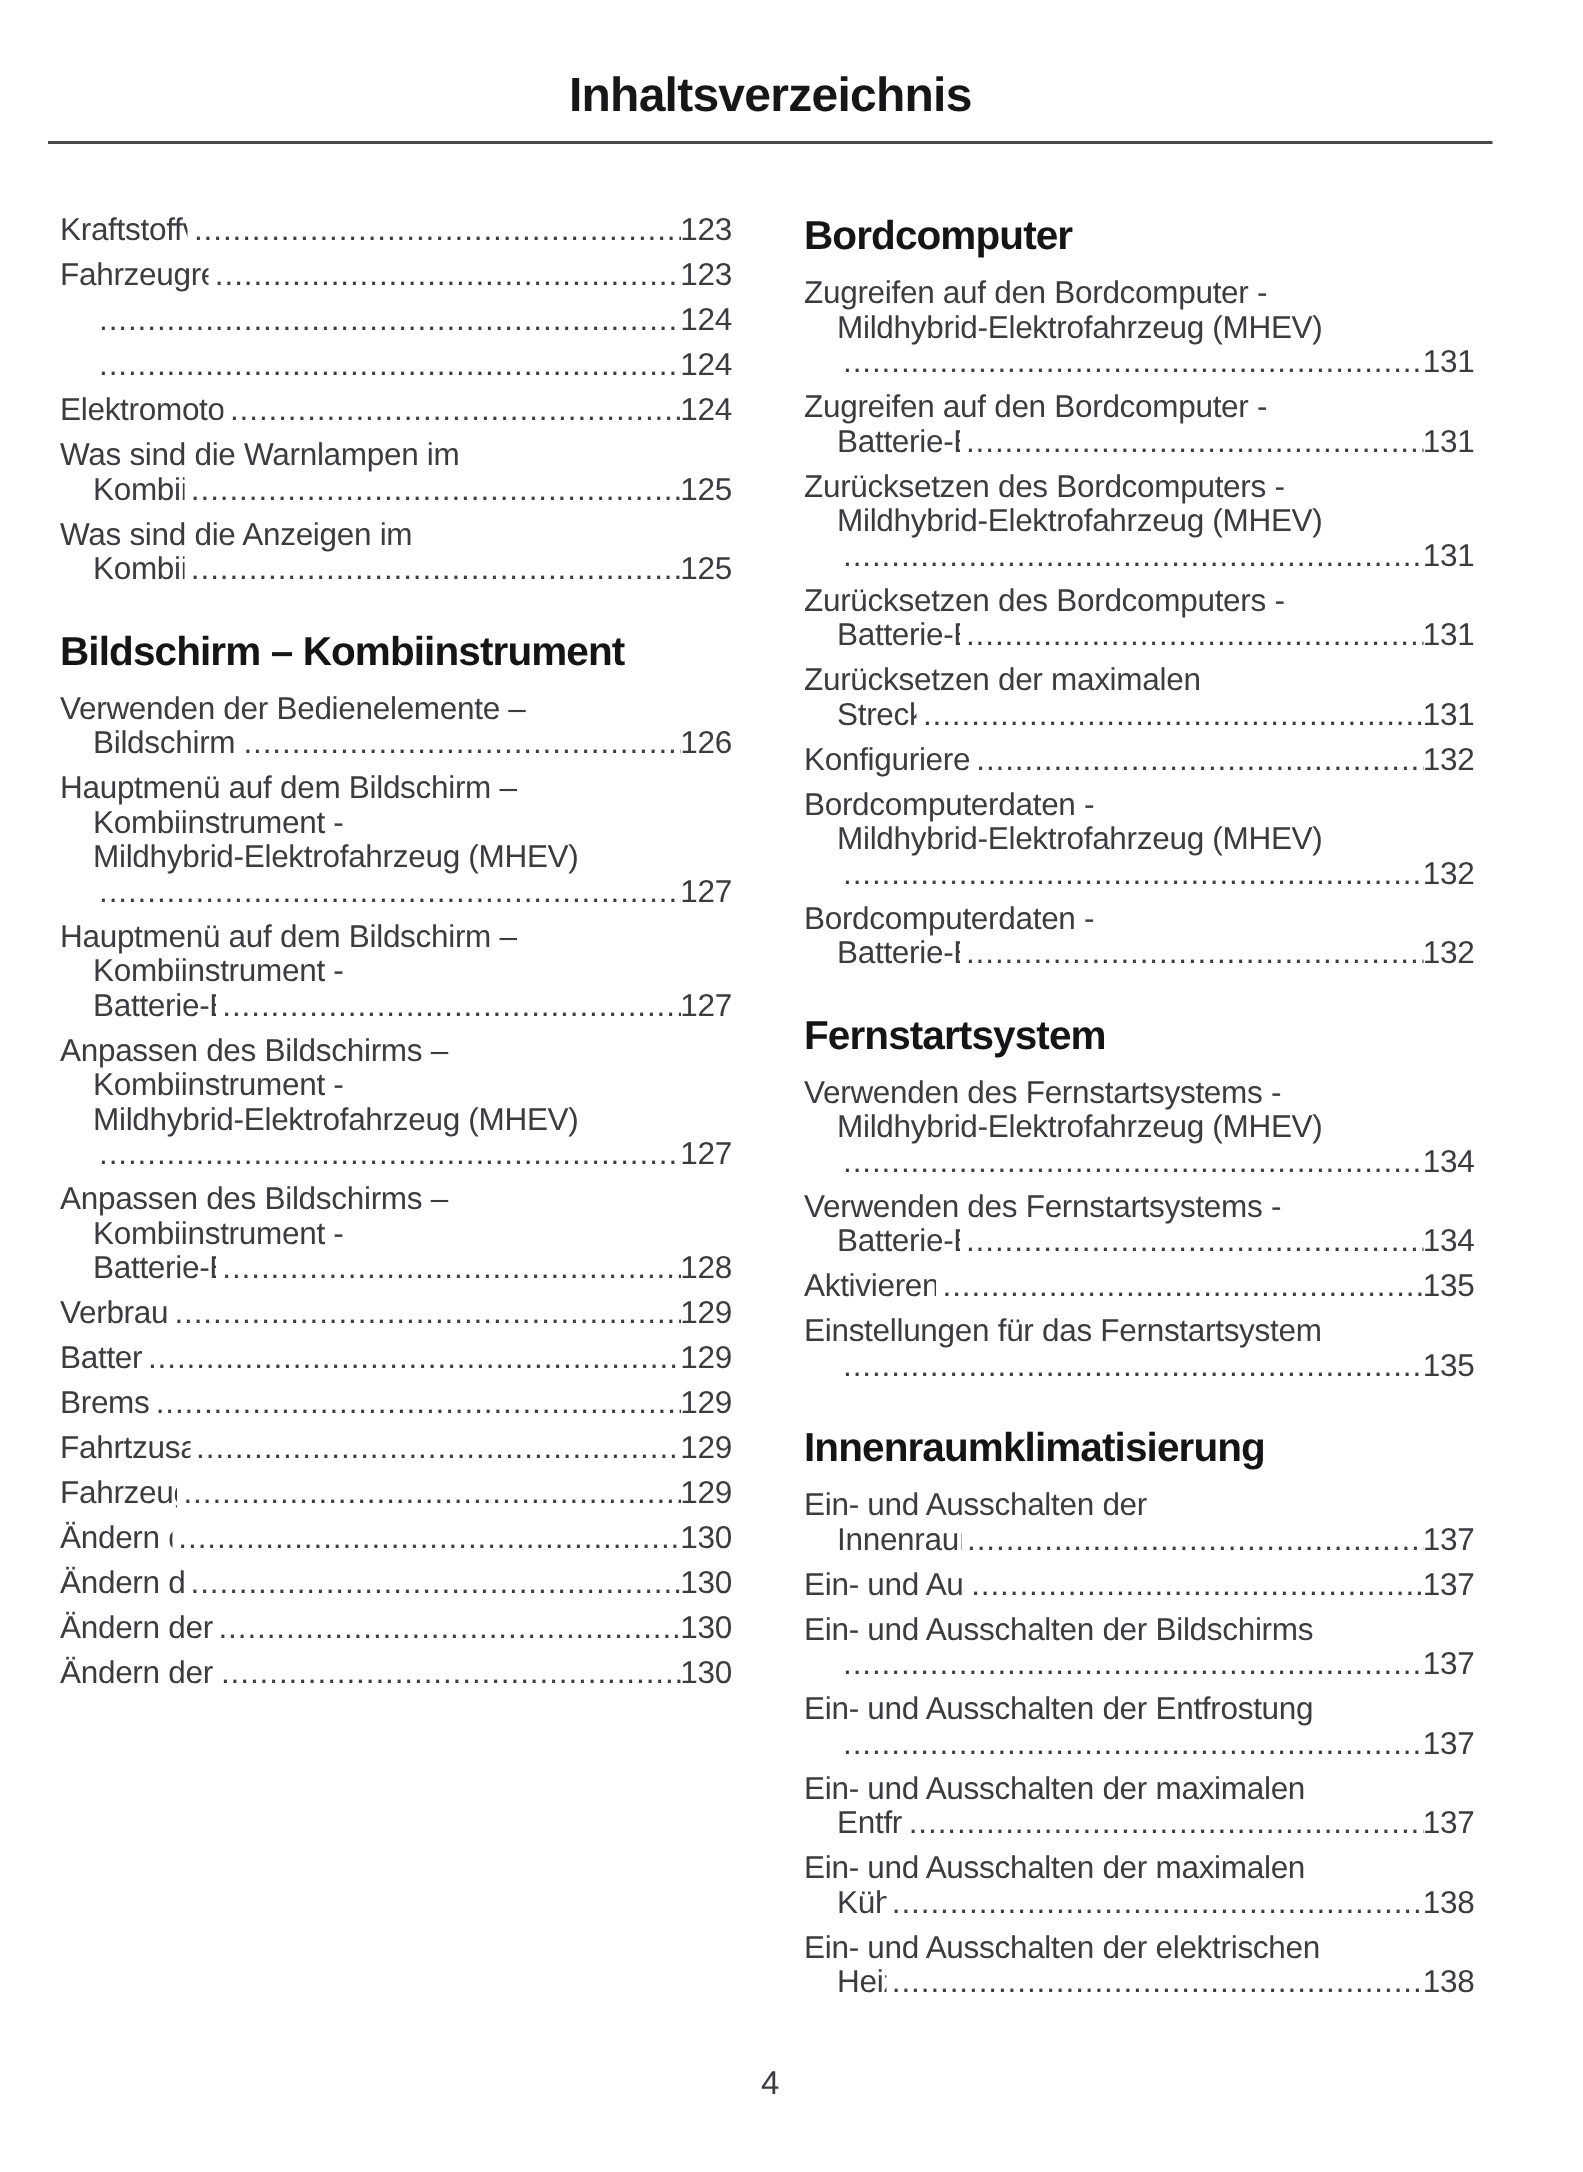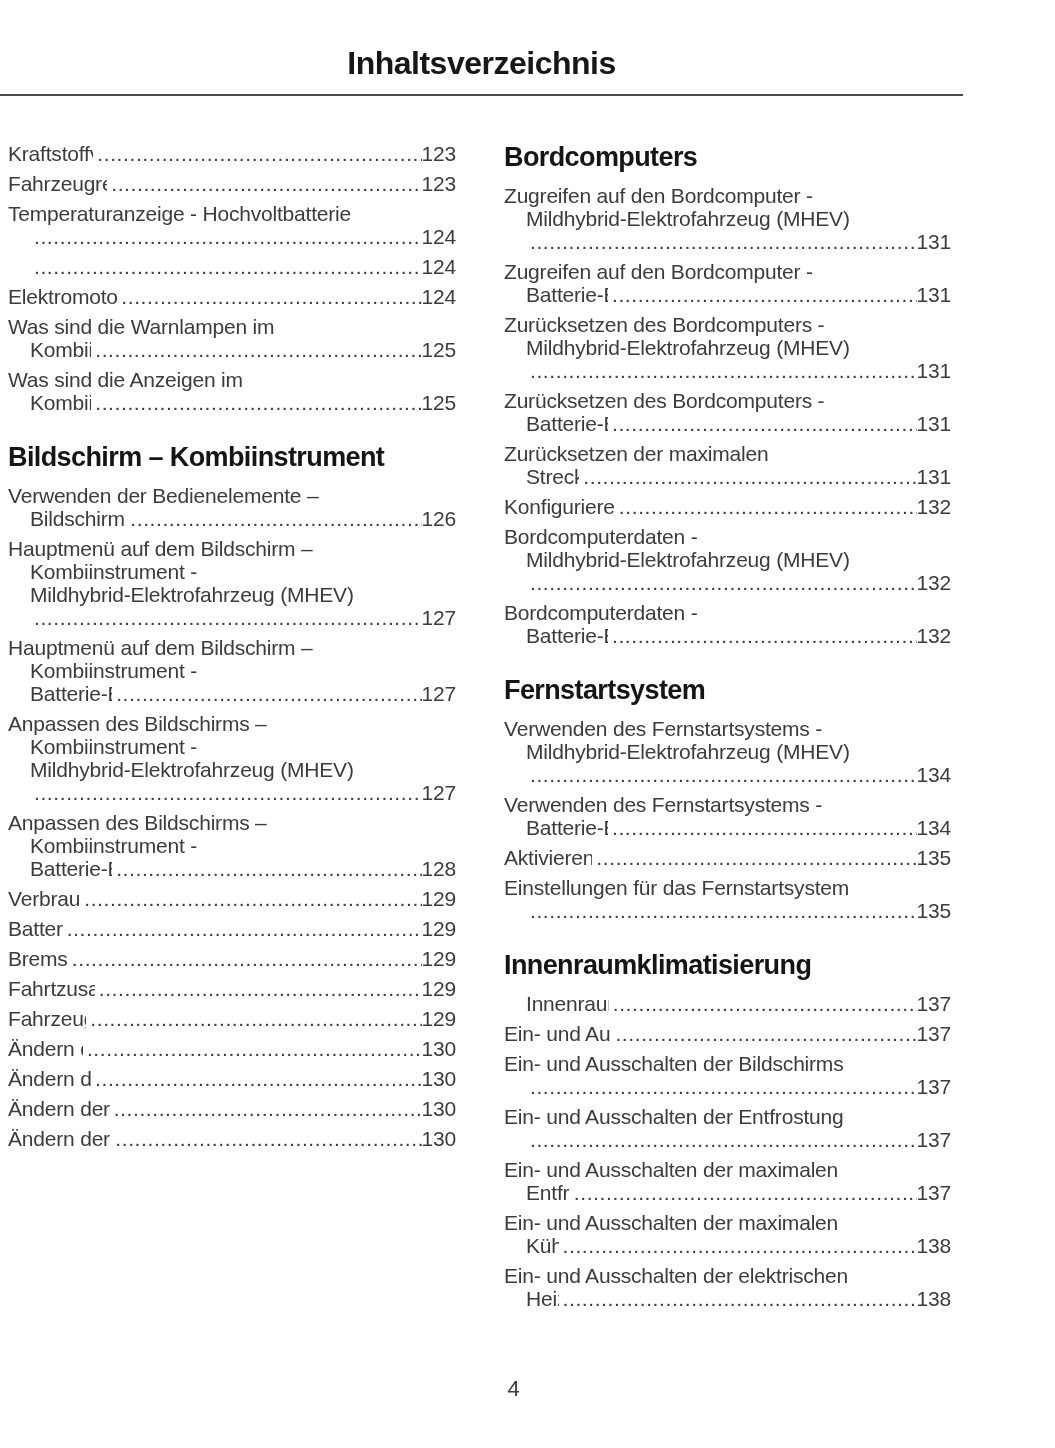--- a/index.html
+++ b/index.html
@@ -10,20 +10,21 @@
   .sheet {
     position: relative;
     width: 1055px;
     height: 1448px;
     background: #ffffff;
     overflow: hidden;
     font-family: "Liberation Sans", sans-serif;
     color: #3b3b40;
   }
   .content {
+    margin-left: 32px;
     width: 963px;
   }
   .doc-title {
     margin: 0;
     padding-top: 46px;
     text-align: center;
     font-size: 32px;
     line-height: 34px;
     font-weight: 800;
     letter-spacing: -0.5px;
@@ -104,21 +105,20 @@
             </div>
           </div>
           <div class="entry">
             <div class="line tail">
               <span class="ltext">Fahrzeugreichweitenanzeige</span>
               <span class="lead"></span>
               <span class="epage">123</span>
             </div>
           </div>
           <div class="entry">
-            <div class="line">Temperaturanzeige - Hochvoltbatterie</div>
             <div class="line cont tail">
               <span class="ltext"></span>
               <span class="lead"></span>
               <span class="epage">124</span>
             </div>
           </div>
           <div class="entry">
             <div class="line cont tail">
               <span class="ltext"></span>
               <span class="lead"></span>
@@ -253,21 +253,21 @@
           </div>
           <div class="entry">
             <div class="line tail">
               <span class="ltext">Ändern der Reifendruckeinheit</span>
               <span class="lead"></span>
               <span class="epage">130</span>
             </div>
           </div>
         </div>
       <div class="col right">
-          <h2 class="heading first">Bordcomputers</h2>
+          <h2 class="heading first">Bordcomputer</h2>
           <div class="entry">
             <div class="line">Zugreifen auf den Bordcomputer -</div>
             <div class="line cont">Mildhybrid-Elektrofahrzeug (MHEV)</div>
             <div class="line cont tail">
               <span class="ltext"></span>
               <span class="lead"></span>
               <span class="epage">131</span>
             </div>
           </div>
           <div class="entry">
@@ -355,20 +355,21 @@
           <div class="entry">
             <div class="line">Einstellungen für das Fernstartsystem</div>
             <div class="line cont tail">
               <span class="ltext"></span>
               <span class="lead"></span>
               <span class="epage">135</span>
             </div>
           </div>
           <h2 class="heading">Innenraumklimatisierung</h2>
           <div class="entry">
+            <div class="line">Ein- und Ausschalten der</div>
             <div class="line cont tail">
               <span class="ltext">Innenraumklimatisierung</span>
               <span class="lead"></span>
               <span class="epage">137</span>
             </div>
           </div>
           <div class="entry">
             <div class="line tail">
               <span class="ltext">Ein- und Ausschalten der Umluft</span>
               <span class="lead"></span>

